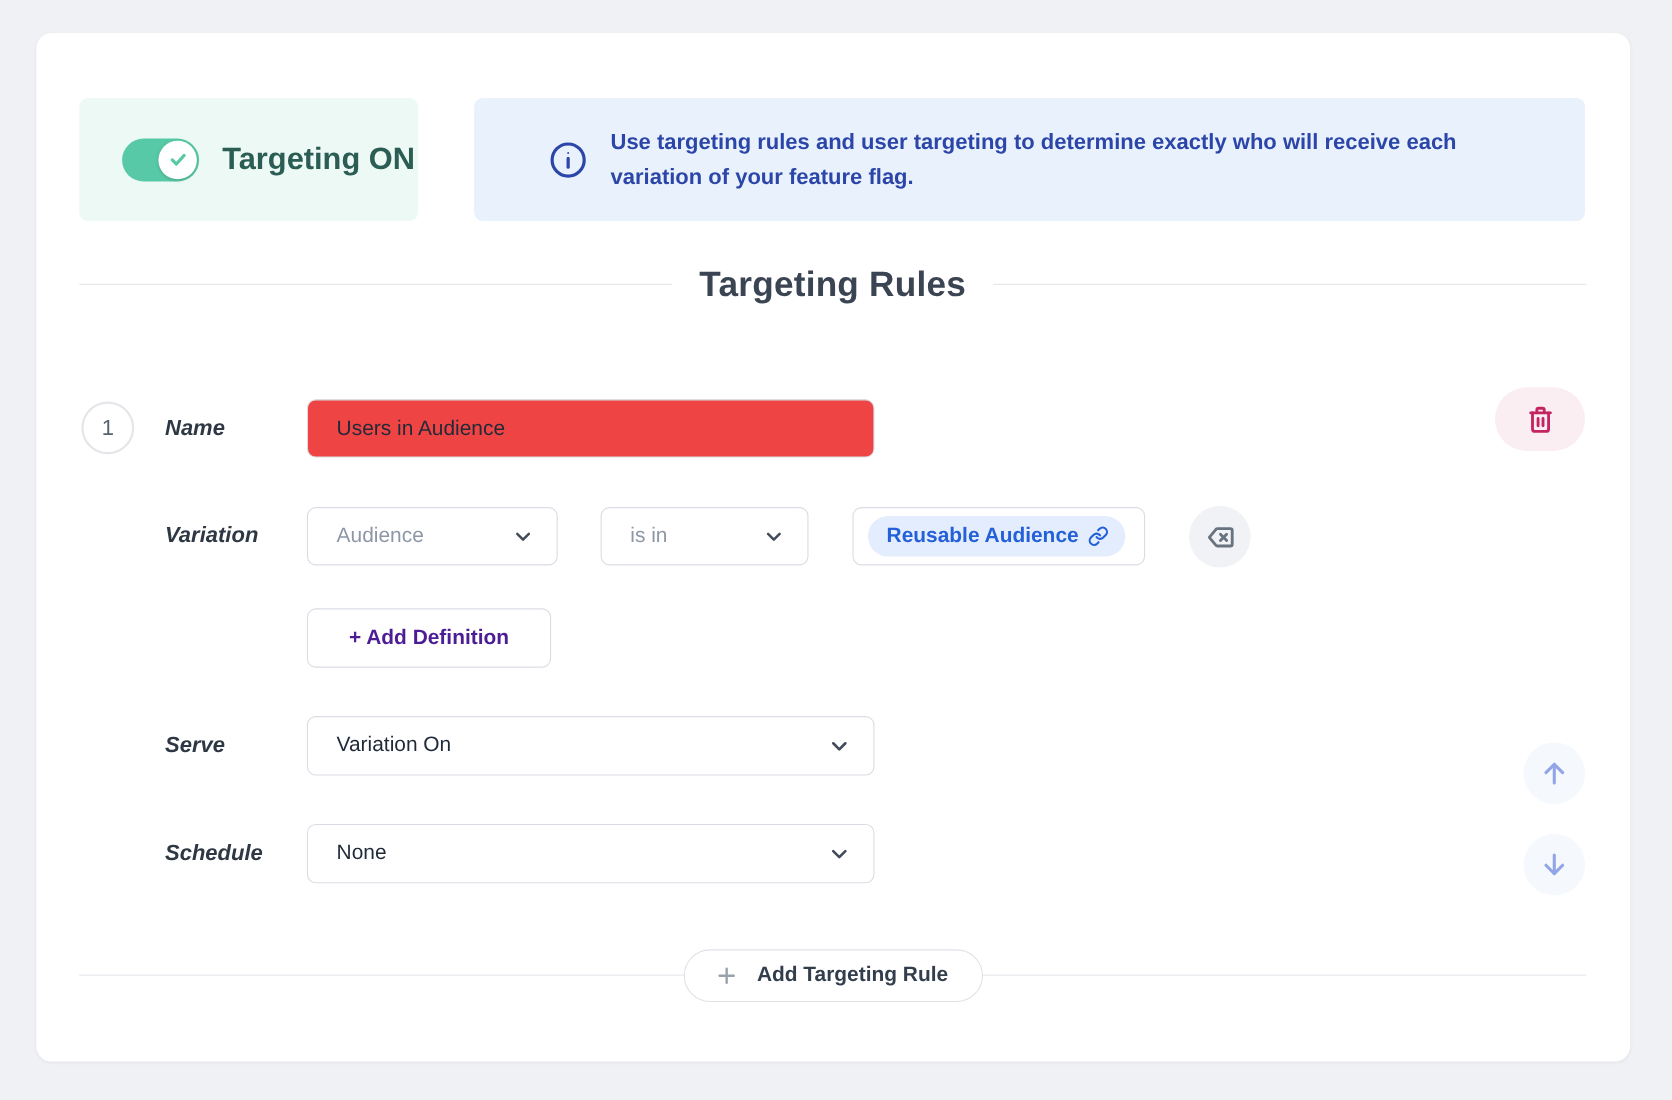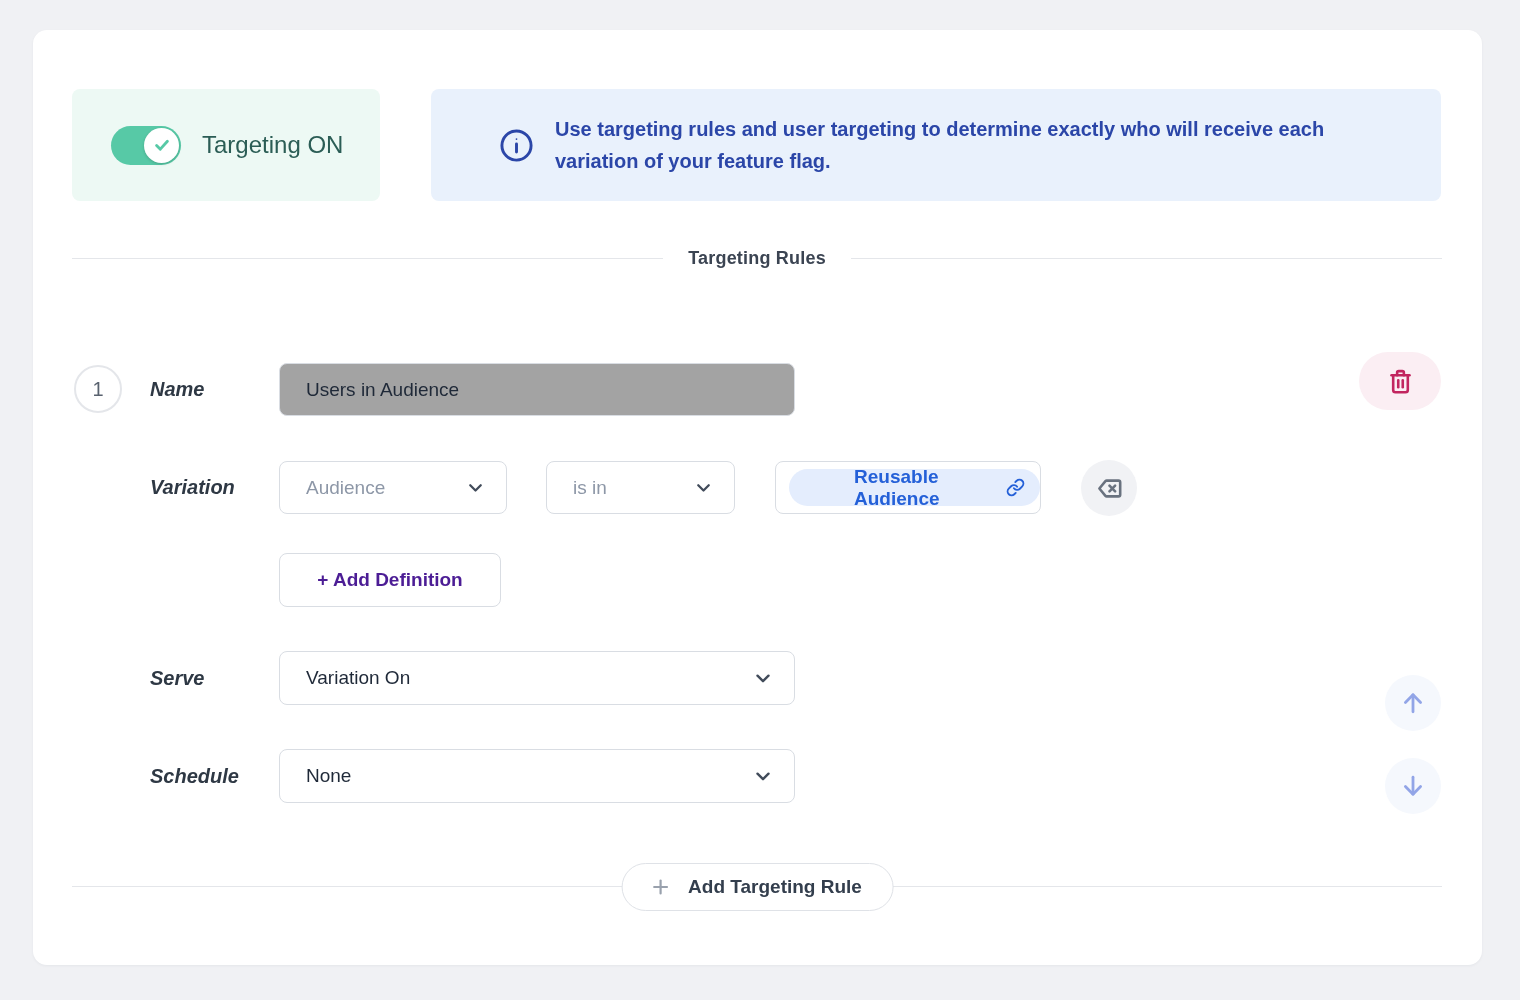--- a/index.html
+++ b/index.html
@@ -19,51 +19,51 @@
   .card{position:absolute;left:33px;top:30px;width:1449px;height:935px;background:var(--card-bg);
         border-radius:14px;box-shadow:0 1px 3px rgba(20,30,50,.05);}
   .abs{position:absolute;}
 
   
   .toggle-panel{left:39px;top:59px;width:308px;height:112px;background:var(--toggle-panel-bg);
                 border-radius:8px;display:flex;align-items:center;padding-left:39px;gap:21px;}
   .toggle{width:70px;height:39px;background:var(--toggle-green);border-radius:20px;position:relative;cursor:pointer;flex:0 0 auto;}
   .toggle .knob{position:absolute;right:2px;top:2px;width:35px;height:35px;background:#fff;border-radius:50%;
                 box-shadow:0 1px 3px rgba(0,0,0,.18);display:flex;align-items:center;justify-content:center;}
-  .toggle-label{font-size:24px;font-weight:400;color:var(--toggle-label-color);}
+  .toggle-label{font-size:28px;font-weight:700;color:var(--toggle-label-color);}
   .info-panel{left:398px;top:59px;width:1010px;height:112px;background:var(--info-bg);border-radius:8px;
               display:flex;align-items:center;padding:0 68px;gap:21px;}
   .info-icon{flex:0 0 auto;color:var(--info-color);display:flex;}
   .info-text{font-size:20px;font-weight:600;color:var(--info-color);line-height:32px;max-width:880px;}
 
   
   .section-heading{left:39px;top:211px;width:1370px;height:34px;display:flex;align-items:center;}
   .section-heading .line{flex:1;height:1px;background:var(--divider-color);}
-  .section-heading .title{padding:0 25px;font-size:18px;font-weight:700;color:var(--heading-color);letter-spacing:.2px;}
+  .section-heading .title{padding:0 25px;font-size:32px;font-weight:700;color:var(--heading-color);letter-spacing:.2px;}
 
   
   .rule-number{left:41px;top:335px;width:48px;height:48px;border:2px solid var(--divider-color);border-radius:50%;
                display:flex;align-items:center;justify-content:center;font-size:20px;color:#59626f;background:#fff;}
   .row-label{left:117px;height:53px;display:flex;align-items:center;font-size:20px;font-weight:600;color:var(--label-color);font-style:italic;}
   .text-input{left:246px;top:333px;width:516px;height:53px;border:1px solid var(--border-color);border-radius:8px;
-              padding:0 26px;font-size:19px;color:var(--value-color);font-family:inherit;background:#a3a3a3;outline:none;}
+              padding:0 26px;font-size:19px;color:var(--value-color);font-family:inherit;background:#ef4444;outline:none;}
   .icon-pill{display:flex;align-items:center;justify-content:center;cursor:pointer;border:none;}
   .trash-btn{left:1326px;top:322px;width:82px;height:58px;border-radius:29px;background:var(--danger-bg);color:var(--danger-color);}
   .dropdown{border:1px solid var(--border-color);border-radius:8px;height:53px;background:#fff;display:flex;
             align-items:center;justify-content:space-between;padding:0 20px 0 26px;cursor:pointer;}
   .dropdown .dd-text{font-size:19px;color:var(--value-color);}
   .dropdown .dd-text.placeholder{color:var(--placeholder-color);}
   .dropdown .chev{color:#414b5a;display:flex;}
   .dd-attribute{left:246px;top:431px;width:228px;}
   .dd-match{left:513px;top:431px;width:189px;}
   .audience-box{left:742px;top:431px;width:266px;height:53px;border:1px solid var(--border-color);border-radius:8px;
                 background:#fff;display:flex;align-items:center;padding-left:13px;}
   .audience-chip{height:37px;background:var(--chip-bg);border-radius:19px;display:flex;align-items:center;
                  gap:8px;padding:0 15px 0 17px;cursor:pointer;}
-  .audience-chip .chip-text{font-size:19px;font-weight:700;color:var(--chip-color);margin-left:48px;}
+  .audience-chip .chip-text{font-size:19px;font-weight:700;color:var(--chip-color);}
   .audience-chip .link-ic{color:var(--chip-color);display:flex;}
   .backspace-btn{left:1048px;top:430px;width:56px;height:56px;border-radius:50%;background:var(--muted-circle-bg);color:var(--muted-icon);}
   .add-def-btn{left:246px;top:523px;width:222px;height:54px;border:1px solid var(--border-color);border-radius:8px;
                background:#fff;display:flex;align-items:center;justify-content:center;font-size:19px;font-weight:600;
                color:#4c1d95;cursor:pointer;font-family:inherit;}
   .dd-serve{left:246px;top:621px;width:516px;height:54px;}
   .dd-schedule{left:246px;top:719px;width:516px;height:54px;}
   .arrow-btn{width:56px;height:56px;border-radius:50%;background:var(--arrow-bg);color:var(--arrow-color);}
   .up-btn{left:1352px;top:645px;}
   .down-btn{left:1352px;top:728px;}

